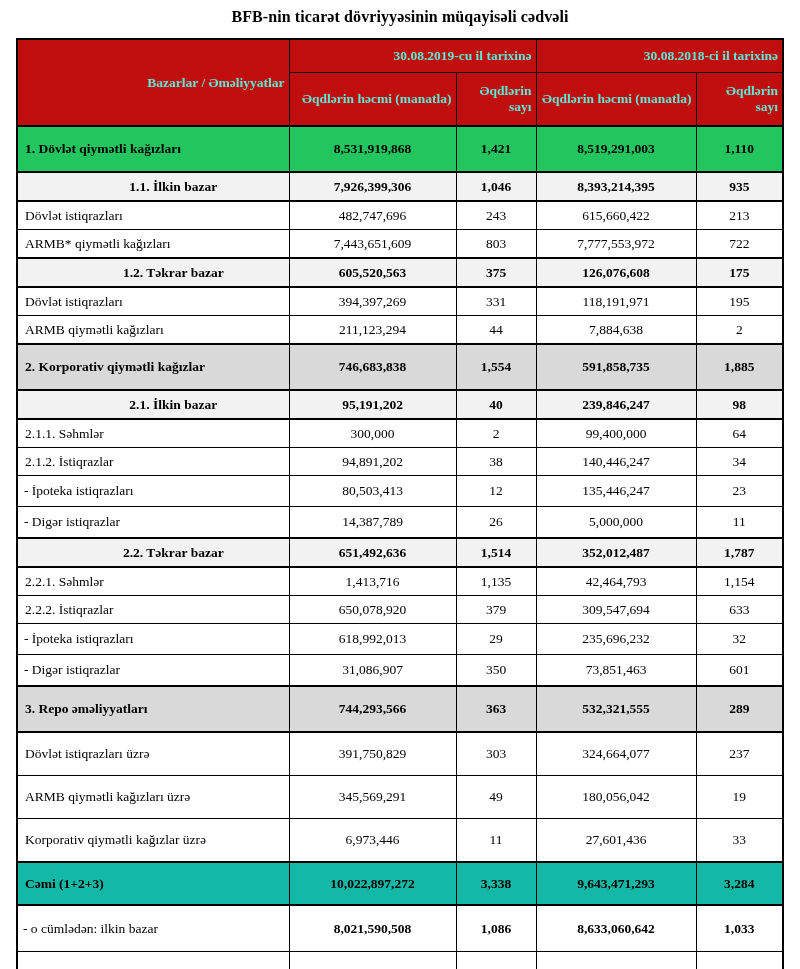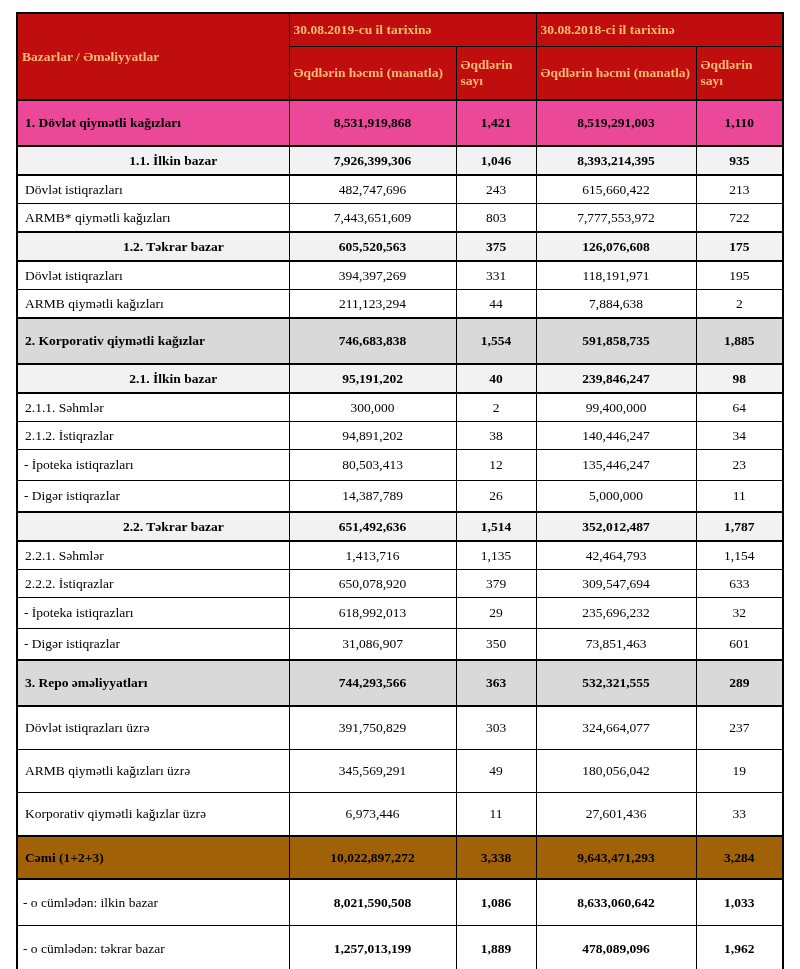--- a/index.html
+++ b/index.html
@@ -40,53 +40,54 @@
   col.c4 { width: 87px; }
   th, td {
     border: 1px solid #000000;
     font-size: 13.5px;
     vertical-align: middle;
     overflow: hidden;
     padding: 2px 4px;
   }
   thead th {
     background: #C00D0D;
-    color: #fdba74;
+    color: #5eead4;
     font-weight: bold;
-    text-align: left;
+    text-align: right;
   }
   thead tr.group-row th { height: 28px; }
   thead tr.sub-row th { height: 48px; }
   thead tr:last-child th { border-bottom-width: 2px; }
   td.c-label { text-align: left; padding-left: 7px; }
   td.c-num { text-align: center; }
   
   .r-section td, .r-section-light td, .r-subheader td, .r-total td {
     font-weight: bold;
     border-top-width: 2px;
     border-bottom-width: 2px;
   }
   .r-section td       { background: #d9d9d9; height: 40px; }
-  .r-section-light td { background: #ec4899; height: 40px; }
+  .r-section-light td { background: #22c55e; height: 40px; }
   .r-subheader td     { background: #f2f2f2; height: 23px; }
   .r-subheader td.c-label { text-align: center; padding-left: 44px; }
   .r-detail td  { background: #ffffff; height: 23px; }
   .r-dash td    { background: #ffffff; height: 26px; }
   .r-dash td.c-label { padding-left: 6px; }
   .r-repo td    { background: #ffffff; height: 38px; }
-  .r-total td   { background: #a16207; height: 37px; }
+  .r-total td   { background: #14b8a6; height: 37px; }
   .r-totalsub td { background: #ffffff; height: 41px; }
   .r-totalsub td.c-label { padding-left: 5px; font-weight: normal; }
   .r-totalsub td.c-num { font-weight: bold; }
 </style>
 </head>
 <body>
 
 <div class="page">
 
+  <h1 class="title">BFB-nin ticarət dövriyyəsinin müqayisəli cədvəli</h1>
 
   <div class="tbl-wrap">
     <table class="main">
       <colgroup>
         <col class="c0">
           <col class="c1">
           <col class="c2">
           <col class="c3">
           <col class="c4">
       </colgroup>

